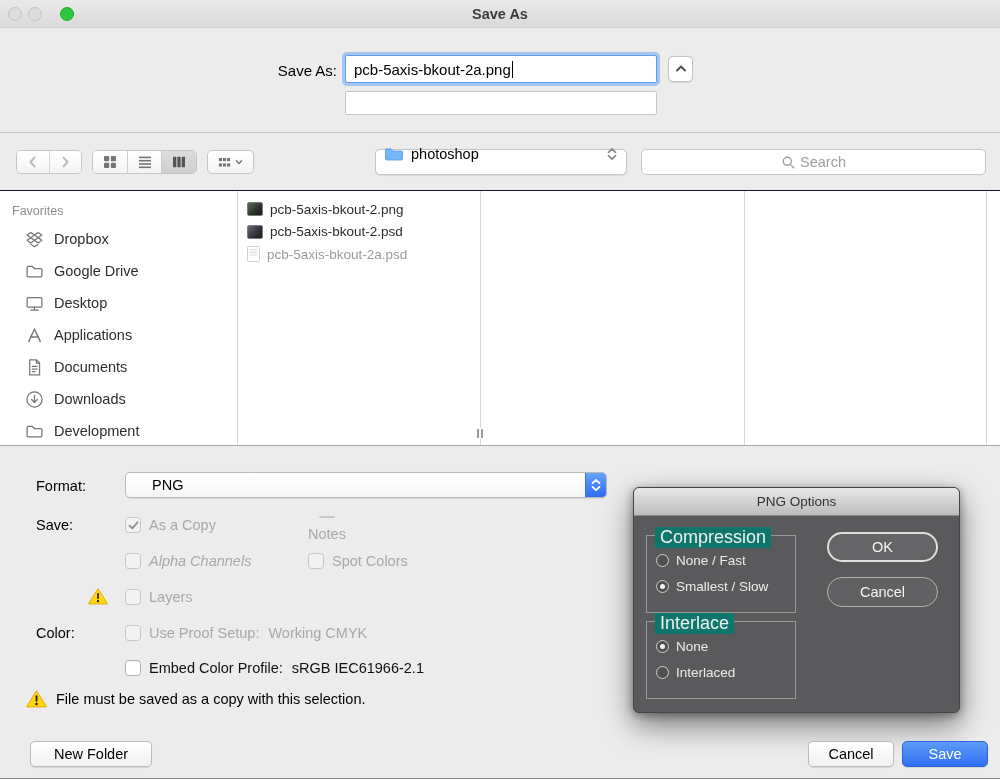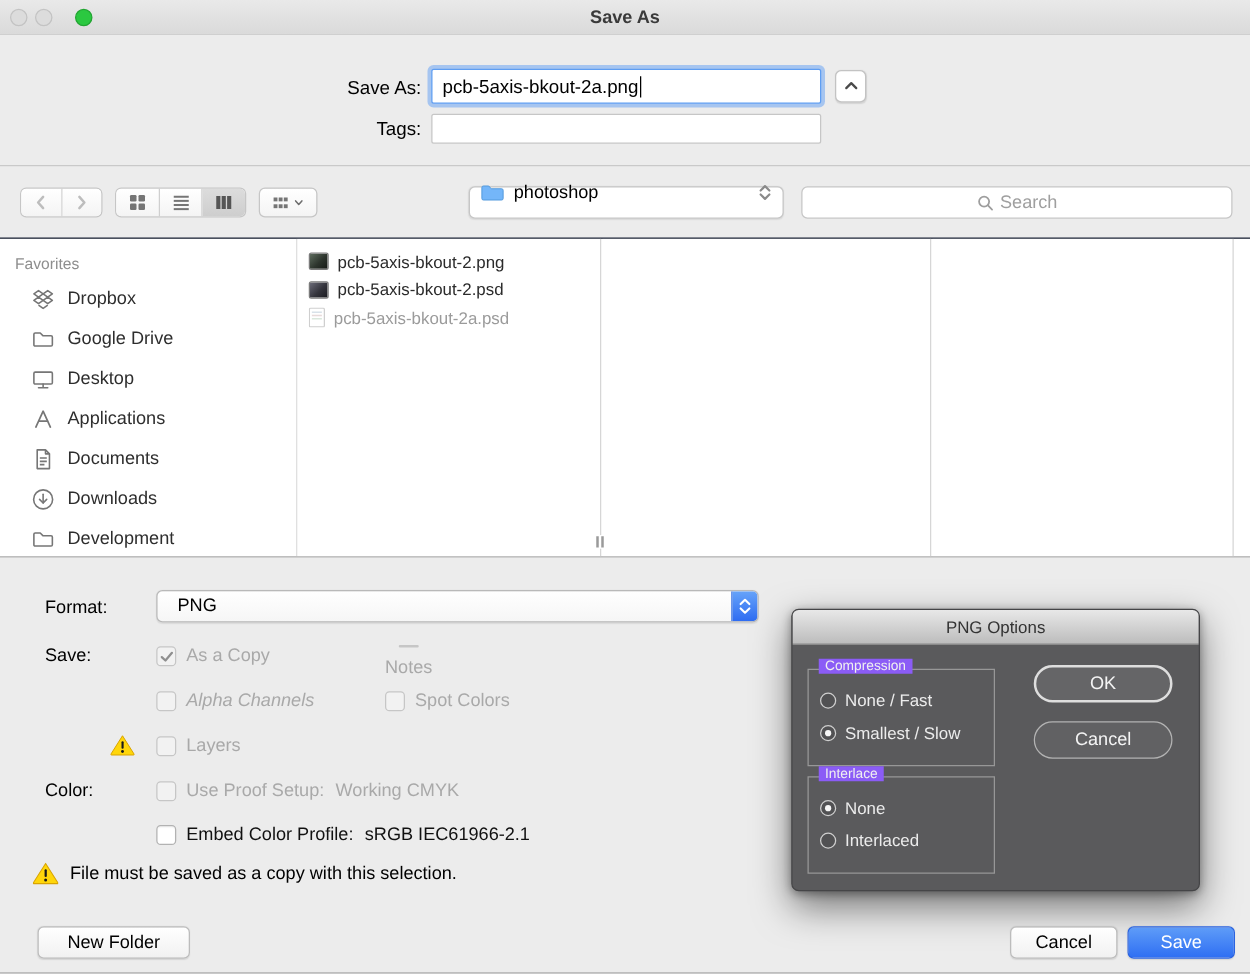--- a/index.html
+++ b/index.html
@@ -72,21 +72,21 @@
   .thumb { width:16px; height:14px; border-radius:2px; border:1px solid #7b7b7b;
            background:linear-gradient(135deg,#5d6b5d,#2c342c 55%,#161a16); }
   .resize-handle { position:absolute; left:476px; top:237px; display:flex; gap:2.5px; background:#fff; padding:1px 1px; }
   .resize-handle i { display:block; width:1.5px; height:9px; background:#9a9a9a; }
 
   
   .opt-label { position:absolute; left:36px; font-size:14.5px; color:#000; }
   .format-dd { position:absolute; left:125px; top:472px; width:482px; height:26px; border:1px solid #b9b9b9;
                border-radius:5px; background:linear-gradient(#fff,#f6f6f6); display:flex; align-items:center;
                box-shadow:0 .5px 1px rgba(0,0,0,.08); overflow:hidden; }
-  .format-dd .fval { flex:1; padding-left:16px; font-size:14.5px; color:#000; }
+  .format-dd .fval { flex:1; padding-left:26px; font-size:14.5px; color:#000; }
   .format-dd .bluecap { width:21px; height:100%; background:linear-gradient(#66a3f9,#2e6cf2);
                         border-left:1px solid #3a74e4; display:flex; align-items:center; justify-content:center; }
   .cb-row { position:absolute; display:flex; align-items:center; gap:8px; height:18px; }
   .cb { width:16px; height:16px; border-radius:3.5px; display:flex; align-items:center; justify-content:center; }
   .cb.dis { background:#f2f2f2; border:1px solid #c6c6c6; }
   .cb.en  { background:#fff; border:1px solid #b2b2b2; box-shadow:inset 0 1px 1px rgba(0,0,0,.06); }
   .cb-label { font-size:14.5px; }
   .cb-label.dis { color:#a9a9a9; }
   .cb-label.en  { color:#111; }
   .cb-label .val-part { margin-left:9px; }
@@ -95,22 +95,22 @@
 
   
   .png-dialog { position:absolute; left:633px; top:487px; width:327px; height:226px; border-radius:6px;
                 background:#5a5a5c; border:1px solid #454547;
                 box-shadow:0 12px 30px rgba(0,0,0,.5), 0 2px 8px rgba(0,0,0,.35); }
   .png-title { height:28px; line-height:28px; text-align:center; font-size:13.5px; color:#333;
                background:linear-gradient(#e8e8e8,#bcbcbc); border-radius:5px 5px 0 0; border-bottom:1px solid #8a8a8a; }
   .fgroup { position:absolute; left:12px; width:150px; height:78px; border:1px solid #979797; }
   .fgroup.g1 { top:47px; }
   .fgroup.g2 { top:133px; }
-  .fgroup .glabel { position:absolute; top:-9px; left:8px; background:#8b5cf6; padding:0 5px;
-                    font-size:11px; color:#f0f0f0; }
+  .fgroup .glabel { position:absolute; top:-9px; left:8px; background:#0f766e; padding:0 5px;
+                    font-size:18px; color:#f0f0f0; }
   .radio-row { position:absolute; left:9px; display:flex; align-items:center; gap:7px; }
   .radio-row.r1 { top:17px; }
   .radio-row.r2 { top:43px; }
   .radio { width:13px; height:13px; border-radius:50%; border:1.5px solid #cfcfcf; background:#515153;
            display:flex; align-items:center; justify-content:center; }
   .radio.sel::after { content:""; width:5px; height:5px; border-radius:50%; background:#f6f6f6; }
   .radio-label { font-size:13.5px; color:#ececec; white-space:nowrap; }
   .dlg-btn { position:absolute; left:193px; width:111px; height:30px; border-radius:15px;
              display:flex; align-items:center; justify-content:center; font-size:14.5px; color:#f4f4f4; }
   .dlg-btn.ok { top:44px; background:#656567; border:2px solid #dedede; }
@@ -142,21 +142,20 @@
   <div class="lbl saveas-lbl">Save As:</div>
   <div class="filename-field">
     <span>pcb-5axis-bkout-2a.png</span>
       <span class="caret"></span>
   </div>
   <div class="expand-btn">
     <svg width="16" height="16" viewBox="0 0 16 16">
       <path d="M4 9.5 L8 5.5 L12 9.5" stroke="#4a4a4a" stroke-width="1.8" fill="none" stroke-linecap="round" stroke-linejoin="round"></path>
     </svg>
   </div>
-  <div class="lbl tags-lbl">Tags:</div>
   <div class="tags-field"></div>
 
   <div class="toolbar">
     <div class="nav-group">
       <div class="half">
         <svg width="16" height="16" viewBox="0 0 16 16">
           <path d="M9.5 3.5 L5.5 8 L9.5 12.5" stroke="#bdbdbd" stroke-width="2" fill="none" stroke-linecap="round" stroke-linejoin="round"></path>
         </svg>
       </div>
       <div class="half">

